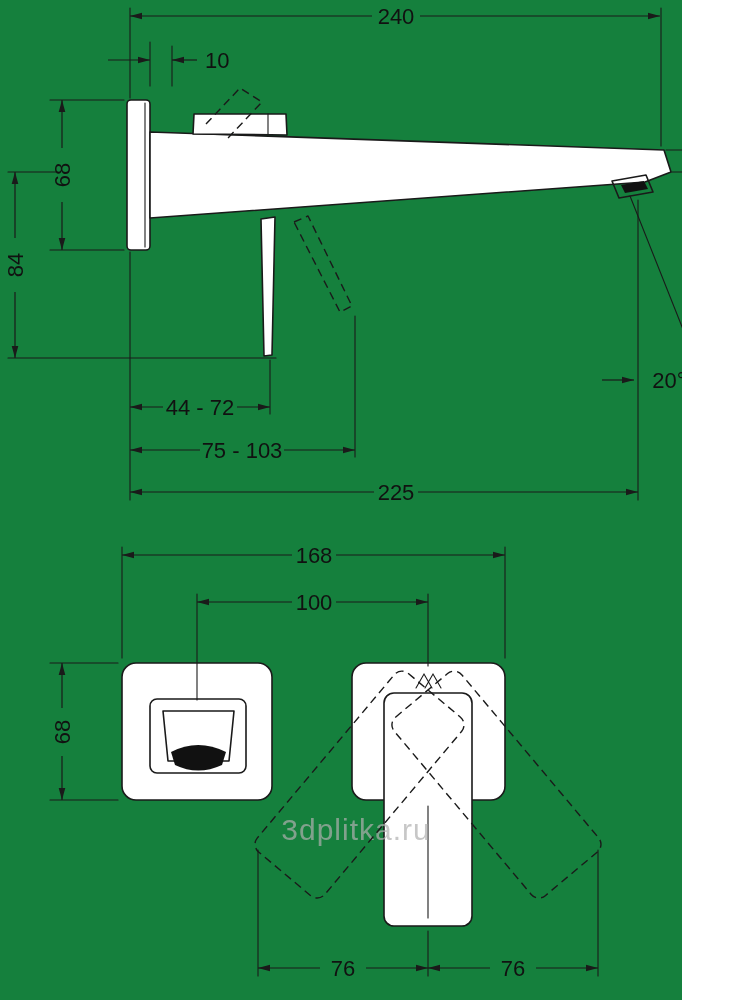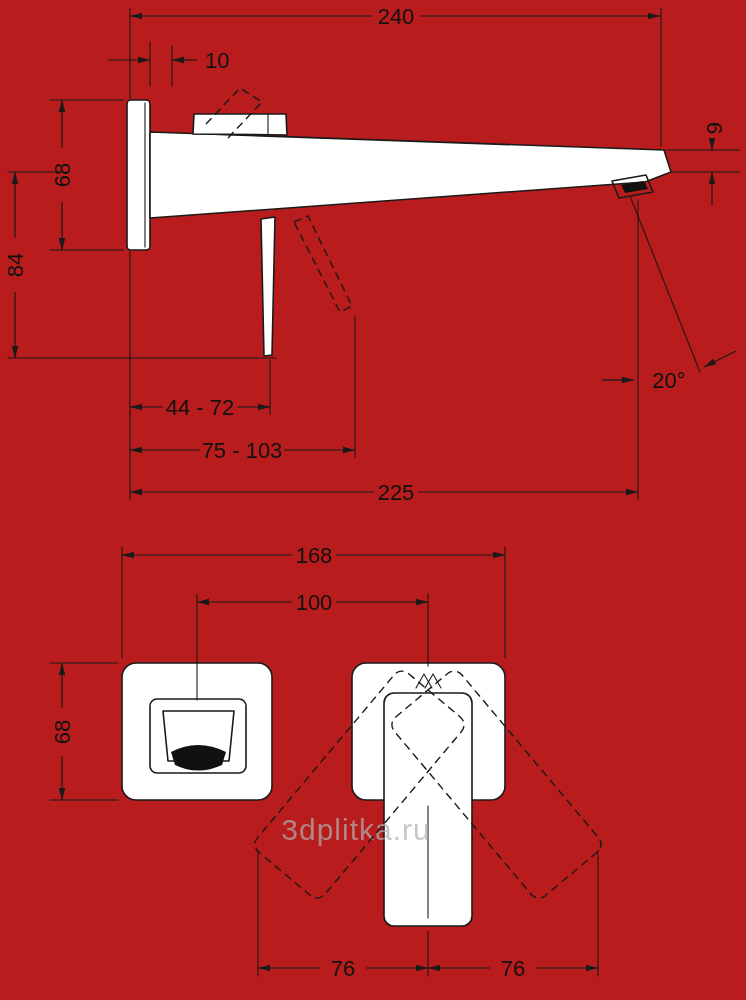--- a/index.html
+++ b/index.html
@@ -1,16 +1,16 @@
 <!DOCTYPE html>
 <html><head>
 <meta charset="utf-8">
 <style>
   html,body{margin:0;padding:0;background:#ffffff;}
-  .page{position:relative;width:746px;height:1000px;background:#b91c1c;overflow:hidden;
+  .page{position:relative;width:682px;height:1000px;background:#15803d;overflow:hidden;
         font-family:"Liberation Sans",sans-serif;}
   svg{display:block;}
   .ol {fill:none;stroke:#1a1a1a;stroke-width:1.6;stroke-linejoin:round;stroke-linecap:round;}
   .olw{fill:#ffffff;stroke:#1a1a1a;stroke-width:1.6;stroke-linejoin:round;stroke-linecap:round;}
   .thin{fill:none;stroke:#1a1a1a;stroke-width:1.1;stroke-linecap:round;}
   .dim {fill:none;stroke:#1a1a1a;stroke-width:1.2;}
   .dash{fill:none;stroke:#1a1a1a;stroke-width:1.4;stroke-dasharray:8 5;stroke-linejoin:round;}
   .lbl{font:22px "Liberation Sans",sans-serif;fill:#111111;}
   .wm {font:30px "Liberation Sans",sans-serif;fill:#b0b0b0;opacity:.7;letter-spacing:1px;}
 </style>

